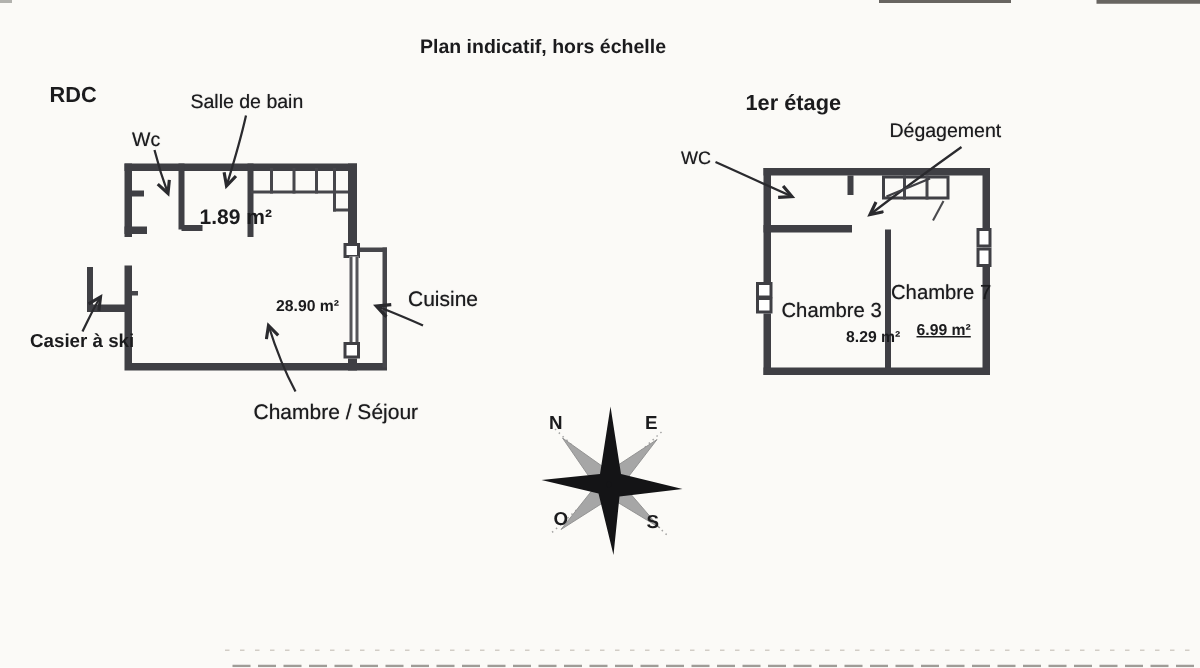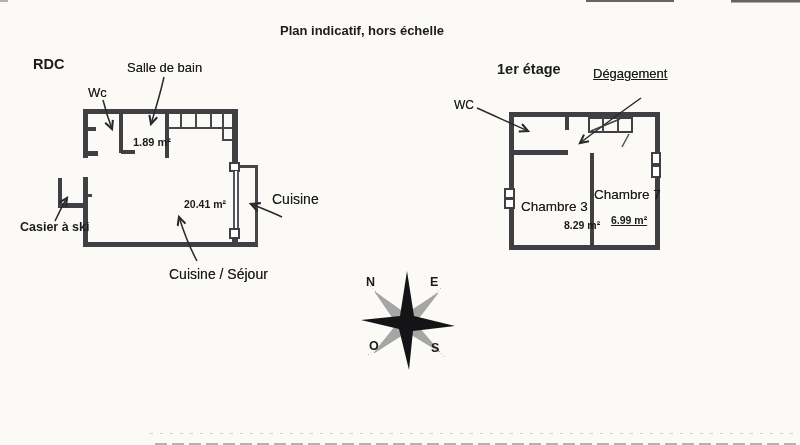--- a/index.html
+++ b/index.html
@@ -101,28 +101,28 @@
     <line x1="150" y1="433.5" x2="796" y2="433.5" stroke="#c8c3ba" stroke-width="1" stroke-dasharray="3 7" opacity="0.8"></line>
     <line x1="155" y1="444" x2="800" y2="444" stroke="#6d6a64" stroke-width="1.6" stroke-dasharray="12 5" opacity="0.65"></line>
   </svg>
 
   <div id="labels" class="layer">
     <div class="lbl b" style="left:280px;top:23px;font-size:13px;">Plan indicatif, hors échelle</div>
 
     <div class="lbl b" style="left:33px;top:56px;font-size:14.5px;">RDC</div>
     <div class="lbl" style="left:127px;top:60px;font-size:13px;text-align:center;">Salle de bain</div>
     <div class="lbl" style="left:88px;top:85px;font-size:13px;">Wc</div>
-    <div class="lbl b" style="left:133px;top:136px;font-size:11px;">1.89 m²</div>
-    <div class="lbl b" style="left:184px;top:198px;font-size:10.5px;">20.41 m²</div>
+    <div class="lbl b" style="left:133px;top:136px;font-size:14px;">1.89 m²</div>
+    <div class="lbl b" style="left:184px;top:198px;font-size:10.5px;">28.90 m²</div>
     <div class="lbl" style="left:272px;top:191px;font-size:14px;">Cuisine</div>
     <div class="lbl b" style="left:20px;top:220px;font-size:12.5px;">Casier à ski</div>
-    <div class="lbl" style="left:169px;top:266px;font-size:14px;">Cuisine / Séjour</div>
+    <div class="lbl" style="left:169px;top:266px;font-size:14px;">Chambre / Séjour</div>
 
     <div class="lbl b" style="left:497px;top:61px;font-size:14.5px;">1er étage</div>
-    <div class="lbl" style="left:593px;top:66px;font-size:13px;text-decoration:underline;">Dégagement</div>
+    <div class="lbl" style="left:593px;top:79px;font-size:13px;">Dégagement</div>
     <div class="lbl" style="left:454px;top:98px;font-size:12px;">WC</div>
     <div class="lbl" style="left:594px;top:187px;font-size:13.5px;">Chambre 7</div>
     <div class="lbl" style="left:521px;top:199px;font-size:13.5px;">Chambre 3</div>
     <div class="lbl b" style="left:564px;top:219px;font-size:10.5px;">8.29 m²</div>
     <div class="lbl b" style="left:611px;top:214px;font-size:10.5px;text-decoration:underline;">6.99 m²</div>
 
     <div class="lbl b" style="left:366px;top:275px;font-size:12.5px;">N</div>
     <div class="lbl b" style="left:430px;top:275px;font-size:12.5px;">E</div>
     <div class="lbl b" style="left:369px;top:339px;font-size:12.5px;">O</div>
     <div class="lbl b" style="left:431px;top:341px;font-size:12.5px;">S</div>

